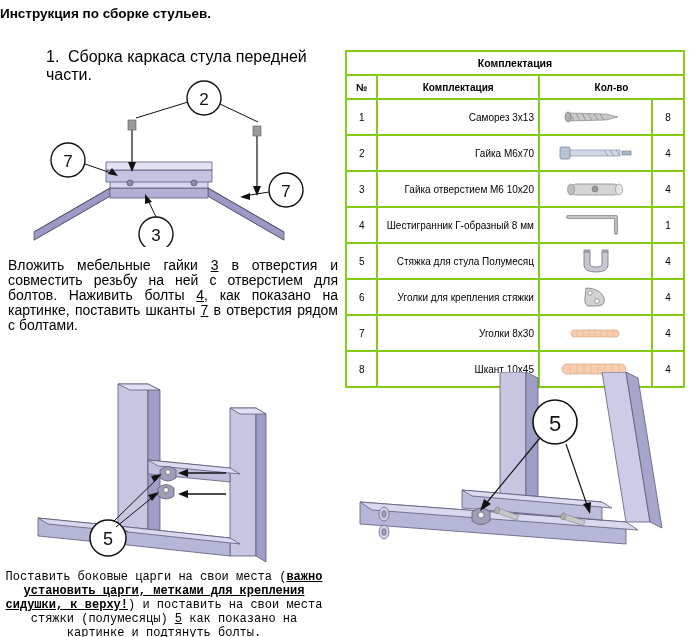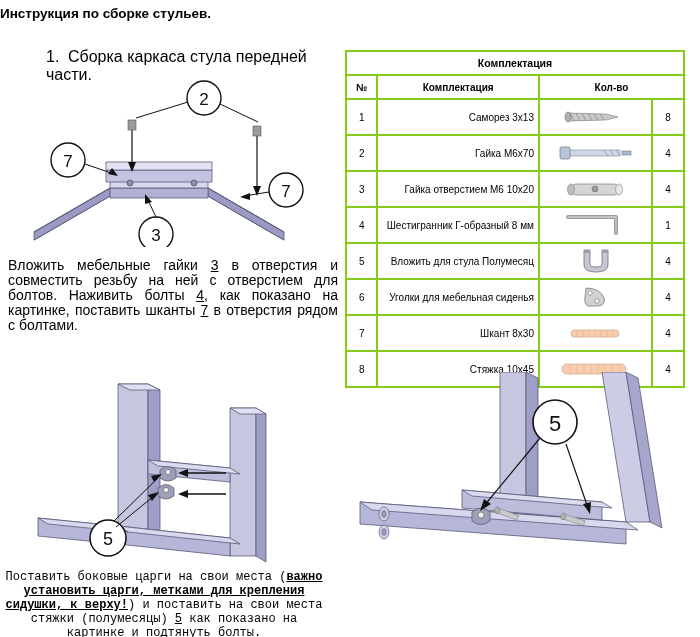--- a/index.html
+++ b/index.html
@@ -268,59 +268,59 @@
             <svg class="partimg" width="76" height="26" viewBox="0 0 76 26">
               <path d="M10 5 L58 5 L58 21" fill="none" stroke="#9a9a9a" stroke-width="4" stroke-linecap="round" stroke-linejoin="round"></path>
               <path d="M10 5 L58 5 L58 21" fill="none" stroke="#cfcfcf" stroke-width="1.4" stroke-linecap="round" stroke-linejoin="round"></path>
             </svg>
           </td>
           <td class="c-qty">1</td>
         </tr>
 
         <tr>
           <td class="c-num">5</td>
-          <td class="c-name">Вложить для стула Полумесяц</td>
+          <td class="c-name">Стяжка для стула Полумесяц</td>
           <td class="c-img">
             <svg class="partimg" width="40" height="28" viewBox="0 0 40 28">
               <path d="M8 3 L8 18 Q8 25 20 25 Q32 25 32 18 L32 3 L26 3 L26 17 Q26 20 20 20 Q14 20 14 17 L14 3 Z" fill="#c7c7d4" stroke="#6f6f80" stroke-width="0.8"></path>
               <rect x="8" y="3" width="6" height="3" fill="#9d9daf"></rect>
               <rect x="26" y="3" width="6" height="3" fill="#9d9daf"></rect>
             </svg>
           </td>
           <td class="c-qty">4</td>
         </tr>
 
         <tr>
           <td class="c-num">6</td>
-          <td class="c-name">Уголки для мебельная сиденья</td>
+          <td class="c-name">Уголки для крепления стяжки</td>
           <td class="c-img">
             <svg class="partimg" width="40" height="26" viewBox="0 0 40 26">
               <path d="M10 4 Q24 4 28 14 Q30 21 22 22 L12 22 Q8 20 9 14 Z" fill="#d2d2d2" stroke="#777" stroke-width="0.8"></path>
               <circle cx="14" cy="9" r="2.2" fill="#fff" stroke="#777" stroke-width="0.7"></circle>
               <circle cx="21" cy="17" r="2.2" fill="#fff" stroke="#777" stroke-width="0.7"></circle>
             </svg>
           </td>
           <td class="c-qty">4</td>
         </tr>
 
         <tr>
           <td class="c-num">7</td>
-          <td class="c-name">Шкант 8х30</td>
+          <td class="c-name">Уголки 8х30</td>
           <td class="c-img">
             <svg class="partimg" width="66" height="16" viewBox="0 0 66 16">
               <rect x="8" y="5" width="48" height="7" rx="3.5" fill="#f7cdae" stroke="#d4a684" stroke-width="0.7"></rect>
               <path d="M14 5 L14 12 M20 5 L20 12 M26 5 L26 12 M32 5 L32 12 M38 5 L38 12 M44 5 L44 12 M50 5 L50 12" stroke="#e3b595" stroke-width="0.7"></path>
             </svg>
           </td>
           <td class="c-qty">4</td>
         </tr>
 
         <tr>
           <td class="c-num">8</td>
-          <td class="c-name">Стяжка 10х45</td>
+          <td class="c-name">Шкант 10х45</td>
           <td class="c-img">
             <svg class="partimg" width="80" height="18" viewBox="0 0 80 18">
               <rect x="6" y="4" width="64" height="10" rx="5" fill="#f7cdae" stroke="#d4a684" stroke-width="0.7"></rect>
               <path d="M14 4 L14 14 M21 4 L21 14 M28 4 L28 14 M35 4 L35 14 M42 4 L42 14 M49 4 L49 14 M56 4 L56 14 M63 4 L63 14" stroke="#e3b595" stroke-width="0.7"></path>
             </svg>
           </td>
           <td class="c-qty">4</td>
         </tr>
       </tbody>
     </table>

